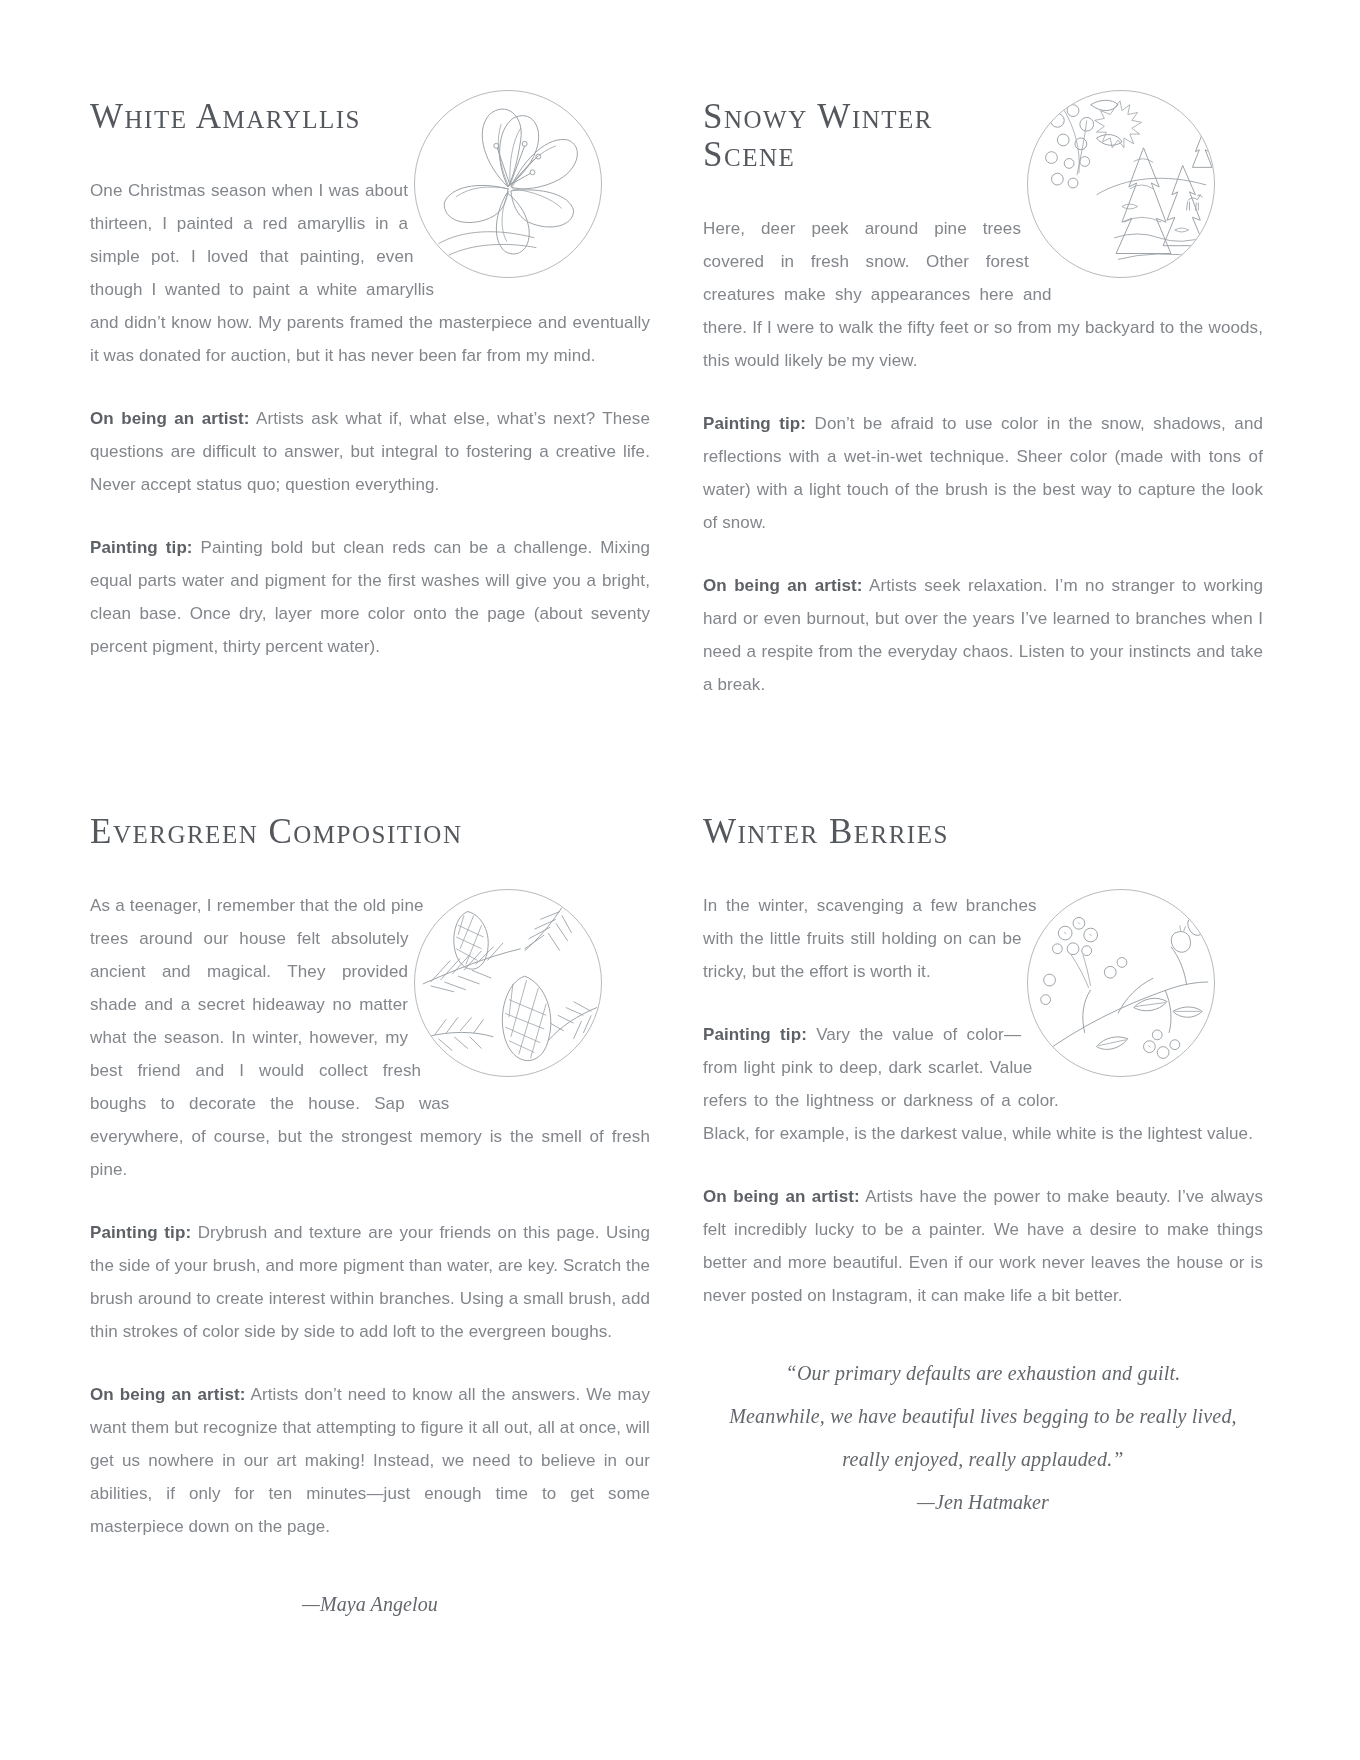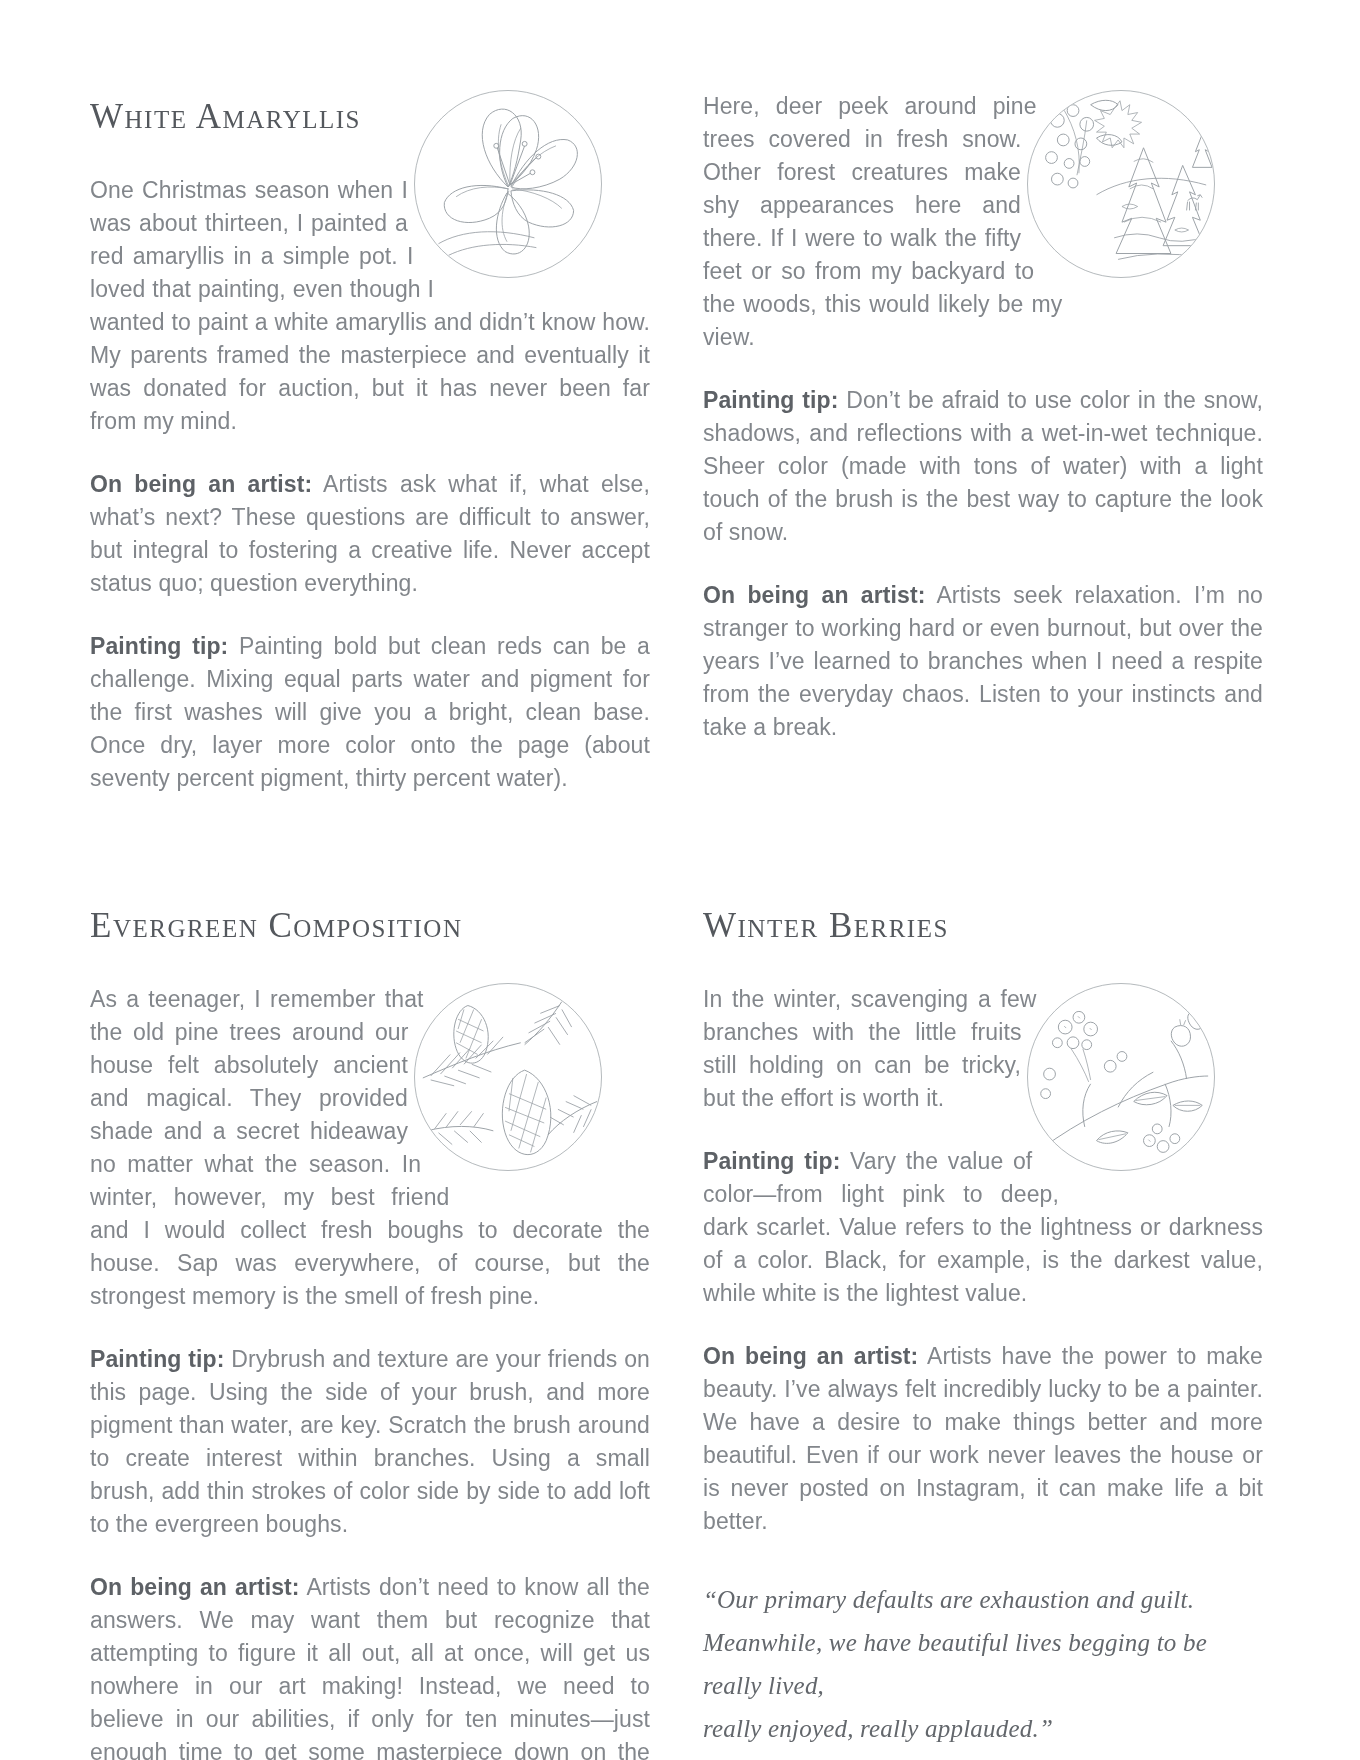--- a/index.html
+++ b/index.html
@@ -18,21 +18,21 @@
     font-variant:small-caps;
     font-weight:normal;
     font-size:35px;
     letter-spacing:1.5px;
     color:#54585d;
     margin:0 0 38px 0;
     padding-top:8px;
     line-height:38px;
   }
   p{
-    font-size:23px;
+    font-size:17px;
     line-height:33px;
     text-align:justify;
     color:#82868b;
     letter-spacing:.1px;
     margin:0 0 30px 0;
   }
   p strong{color:#5d6166;font-weight:bold;}
   .art{
     float:right;
     width:188px;
@@ -50,22 +50,22 @@
   blockquote{
     margin:40px 0 0 0;
     padding:0;
     font-family:"Liberation Serif","DejaVu Serif",serif;
     font-style:italic;
     color:#63676c;
   }
   .quote-text{
     font-family:inherit;
     white-space:pre-line;
-    text-align:left;
-    font-size:25px;
+    text-align:center;
+    font-size:20px;
     line-height:43px;
     color:inherit;
     letter-spacing:.2px;
     margin:0;
   }
   .quote-attr{
     font-family:Liberation Serif, serif;
     text-align:center;
     font-size:20px;
     line-height:43px;
@@ -125,20 +125,21 @@
           <path d="M118,58 L103,98 L111,94 L96,134 L106,130 L90,166 L146,166 L131,130 L141,134 L126,94 L134,98 Z"></path>
           <path stroke-width="0.8" d="M104,100 Q116,92 128,100 M98,134 Q116,124 136,134 M108,72 Q118,66 128,73"></path>
           <path d="M158,76 L147,106 L153,103 L142,132 L150,129 L138,158 L180,158 L168,129 L176,132 L165,103 L171,106 Z"></path>
           <path d="M178,44 L171,62 L175,60 L168,78 L188,78 L181,60 L185,62 Z"></path>
           <path stroke-width="0.9" d="M163,112 q5,-5 10,-1 l3,-5 m0,0 l2,3 m-2,-3 l-3,1 m-10,6 l-1,9 m3,-9 l0,9 m7,-8 l-1,8 m3,-8 l0,8"></path>
           <path stroke-width="0.9" d="M88,150 Q112,142 134,150 T184,148 M92,172 Q130,162 178,170"></path>
           <path stroke-width="0.8" d="M96,118 q8,-5 16,0 q-8,5 -16,0 Z M150,142 q7,-4 14,0 q-7,4 -14,0 Z"></path>
         </g>
       </svg>
     </div>
+    <h2>Snowy Winter Scene</h2>
     <p class="intro">Here, deer peek around pine trees covered in fresh snow. Other forest creatures make shy appearances here and there. If I were to walk the fifty feet or so from my backyard to the woods, this would likely be my view.</p>
     <p><strong>Painting tip:</strong> <span>Don’t be afraid to use color in the snow, shadows, and reflections with a wet-in-wet technique. Sheer color (made with tons of water) with a light touch of the brush is the best way to capture the look of snow.</span></p>
     <p><strong>On being an artist:</strong> <span>Artists seek relaxation. I’m no stranger to working hard or even burnout, but over the years I’ve learned to branches when I need a respite from the everyday chaos. Listen to your instincts and take a break.</span></p>
   </section>
 
   <section class="entry">
     <h2>Evergreen Composition</h2>
     <div class="art">
       <svg viewBox="0 0 190 190">
         <g stroke="#9ba1a6" fill="none" stroke-width="1">

